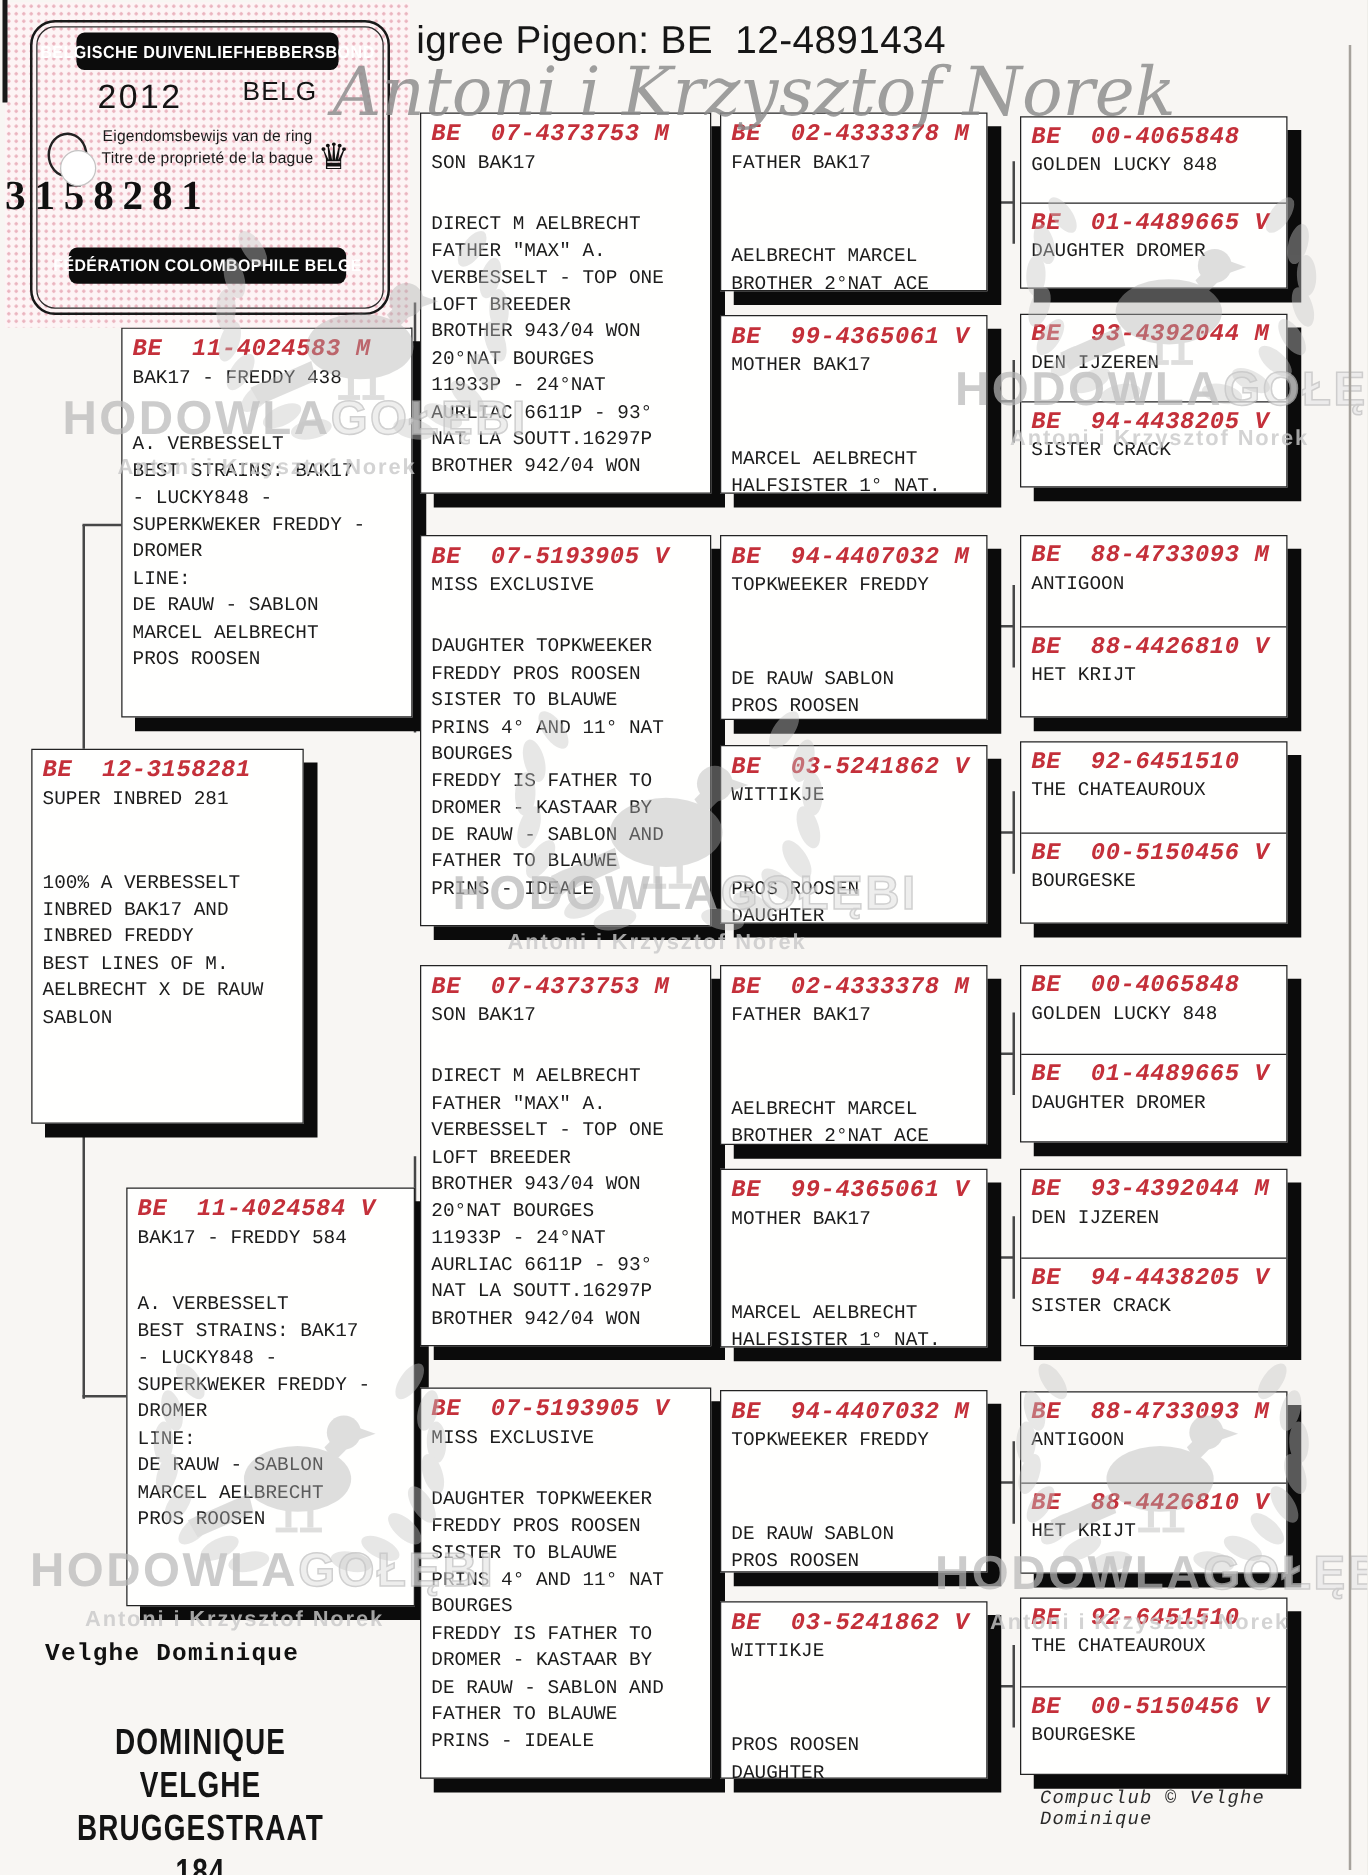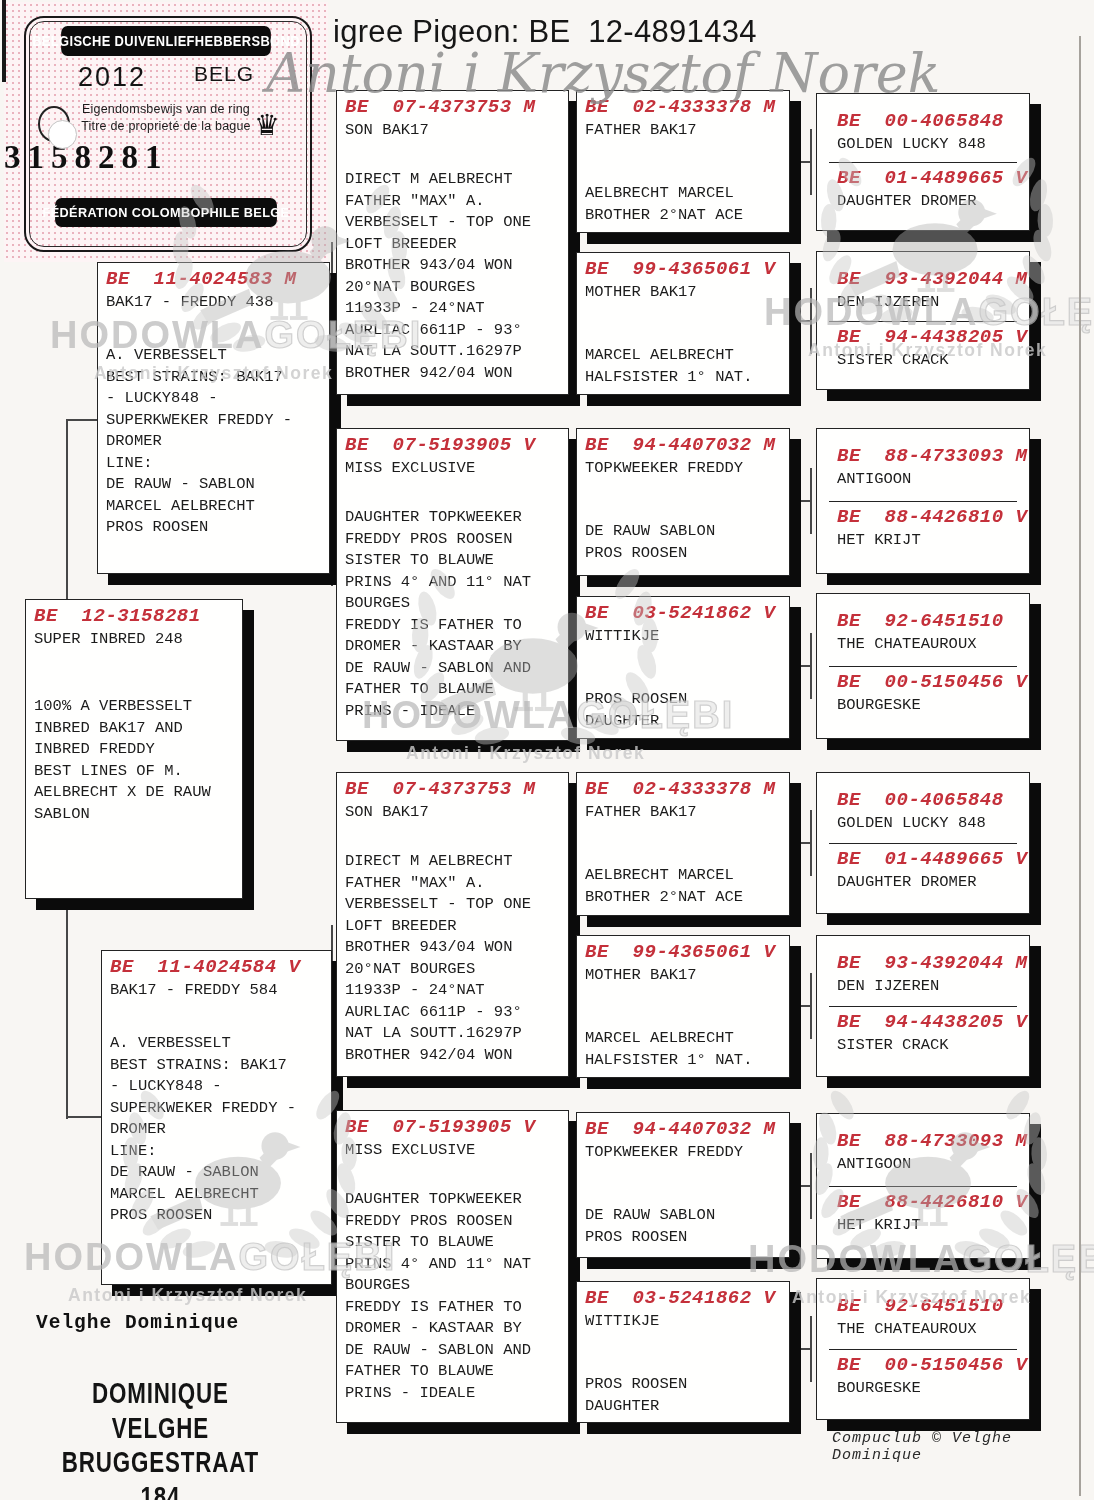--- a/index.html
+++ b/index.html
@@ -7,23 +7,23 @@
         font-family:"Liberation Sans",sans-serif;}
   
   .pbox{position:absolute;background:#fffffe;border:1.6px solid #232323;box-shadow:11px 11px 0 #0b0b0b;
         padding:5px 8px;box-sizing:border-box;z-index:2;}
   .ring{font:bold italic 19px "Liberation Mono",monospace;color:#c4303a;letter-spacing:.5px;white-space:pre;}
   .bname{font:15.5px "Liberation Mono",monospace;color:#1c1c1c;margin-top:3px;white-space:pre;}
   .notes{font:15.5px "Liberation Mono",monospace;color:#1c1c1c;line-height:21.5px;white-space:pre-line;}
   .g1 .notes{margin-top:48px}
   .g2 .notes{margin-top:34px}
   .g3 .notes{margin-top:30px}
-  .g4 .notes{margin-top:44px}
-  
-  .pair{padding:12px;}
+  .g4 .notes{margin-top:56px}
+  
+  .pair{padding:0;}
   .half{position:relative;height:50%;padding:4px 8px;box-sizing:border-box;}
   .half.bottom{border-top:1.6px solid #232323;}
   
   .cline{position:absolute;background:#474747;z-index:1;}
   
   .wm{position:absolute;pointer-events:none;z-index:5;}
   .wm-script{font:italic 54px "DejaVu Serif",serif;color:#8b8b8b;opacity:.82;white-space:pre;}
   .wm-brand{font-weight:bold;font-size:38px;letter-spacing:2px;color:#b7b7b7;opacity:.7;white-space:pre;}
   .wm-brand .outline{color:#e7e7e7;-webkit-text-stroke:1.2px #bdbdbd;}
   .wm-name{font-weight:bold;font-size:17.5px;letter-spacing:1.5px;color:#c9c9c9;opacity:.8;margin-top:6px;margin-left:44px;white-space:pre;}
@@ -110,21 +110,21 @@
   <div class="cline" style="left:810px;top:810px;width:2px;height:66px;"></div>
   <div class="cline" style="left:790px;top:1005px;width:22px;height:2px;"></div>
   <div class="cline" style="left:810px;top:973px;width:2px;height:66px;"></div>
   <div class="cline" style="left:790px;top:1185px;width:22px;height:2px;"></div>
   <div class="cline" style="left:810px;top:1153px;width:2px;height:66px;"></div>
   <div class="cline" style="left:790px;top:1348px;width:22px;height:2px;"></div>
   <div class="cline" style="left:810px;top:1316px;width:2px;height:66px;"></div>
 
   <div class="pbox g1" style="left:25px;top:599px;width:218px;height:300px;">
     <div class="ring">BE  12-3158281</div>
-    <div class="bname">SUPER INBRED 248</div>
+    <div class="bname">SUPER INBRED 281</div>
     <div class="notes">100% A VERBESSELT
 INBRED BAK17 AND
 INBRED FREDDY
 BEST LINES OF M.
 AELBRECHT X DE RAUW
 SABLON</div>
   </div>
 
   <div class="pbox g2" style="left:97px;top:262px;width:233px;height:312px;">
     <div class="ring">BE  11-4024583 M</div>

